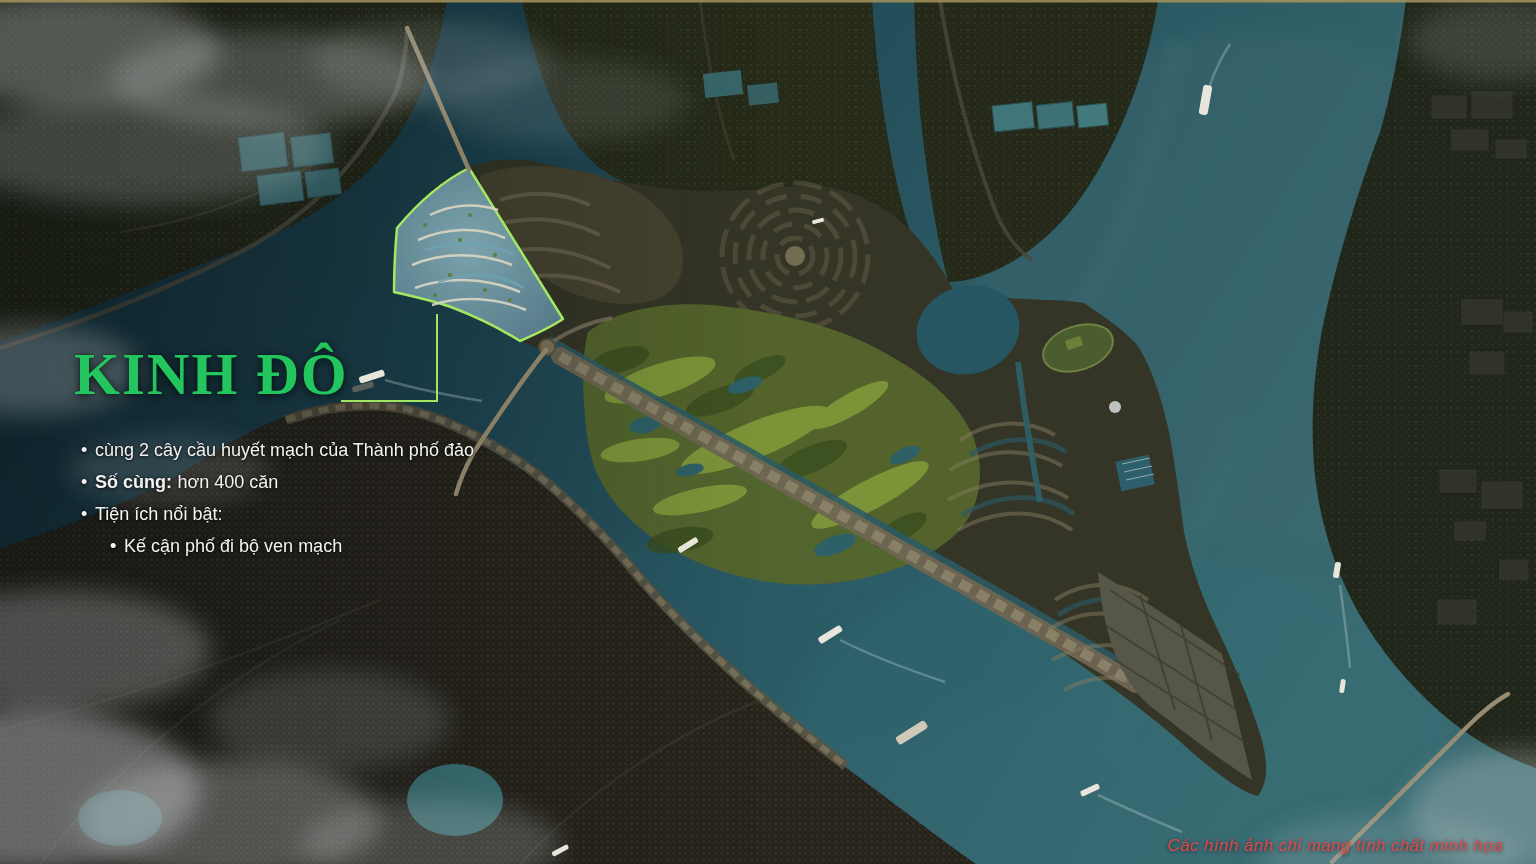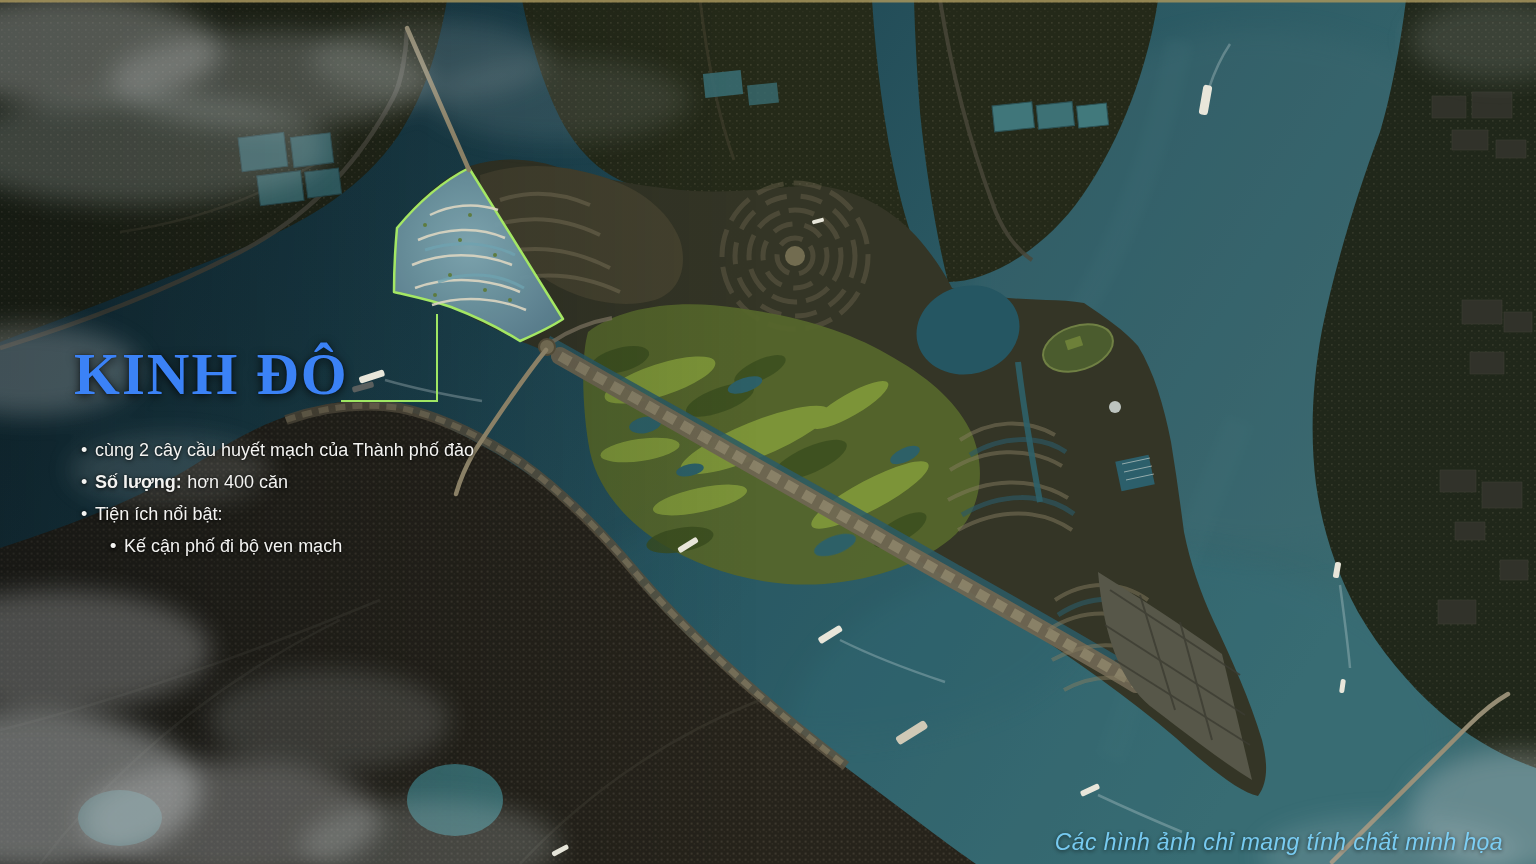--- a/index.html
+++ b/index.html
@@ -1,32 +1,32 @@
 <!DOCTYPE html>
 <html><head>
 <meta charset="utf-8">
 <style>
   html,body{margin:0;padding:0;background:#0d1d25;}
   #stage{position:relative;width:1536px;height:864px;overflow:hidden;
          font-family:"Liberation Sans",sans-serif;}
   #map{position:absolute;left:0;top:0;width:1536px;height:864px;display:block;}
   .overlay{position:absolute;left:0;top:0;width:1536px;height:864px;pointer-events:none;}
-  .title{position:absolute;left:74px;top:344px;color:#3b82f6;
+  .title{position:absolute;left:74px;top:344px;color:#22c55e;
          font-family:"Liberation Serif",serif;font-weight:700;font-size:59px;
          line-height:1.05;letter-spacing:2px;
          text-shadow:0 2px 10px rgba(0,0,0,.75),0 0 2px rgba(0,0,0,.5);}
   .info{position:absolute;left:76px;top:434px;color:#f3f3f1;font-size:18px;
         text-shadow:0 1px 5px rgba(0,0,0,.8),0 0 2px rgba(0,0,0,.6);}
   .row{position:relative;line-height:32px;white-space:nowrap;padding-left:19px;}
   .row.sub{padding-left:48px;}
   .row .dot{position:absolute;left:5px;top:0;}
   .row.sub .dot{left:34px;}
   .cont{padding-left:19px;line-height:32px;white-space:nowrap;}
   .bold{font-weight:700;margin-right:.30em;}
-  .caption{position:absolute;right:33px;bottom:8px;color:#7dd3fc;font-size:23px;
+  .caption{position:absolute;right:33px;bottom:8px;color:#ef4444;font-size:17px;
            font-style:italic;letter-spacing:.4px;opacity:.92;
            text-shadow:0 1px 4px rgba(0,0,0,.7);}
 </style>
 </head>
 <body>
 
 <div id="stage">
 
 <svg id="map" viewBox="0 0 1536 864" xmlns="http://www.w3.org/2000/svg">
   <defs>
@@ -323,21 +323,21 @@
 
 <div class="overlay">
   <div class="title">KINH ĐÔ</div>
 
   <div class="info">
     <div class="row">
       <span class="dot">•</span>
     </div>
     <div class="cont">cùng 2 cây cầu huyết mạch của Thành phố đảo</div>
     <div class="row">
-      <span class="dot">•</span><span class="bold">Số lượng:</span><span>hơn 400 căn</span>
+      <span class="dot">•</span><span class="bold">Số cùng:</span><span>hơn 400 căn</span>
     </div>
     <div class="row">
       <span class="dot">•</span><span>Tiện ích nổi bật:</span>
     </div>
     <div class="row sub">
       <span class="dot">•</span>
     </div>
     <div class="row sub">
       <span class="dot">•</span><span>Kế cận phố đi bộ ven mạch</span>
     </div>

